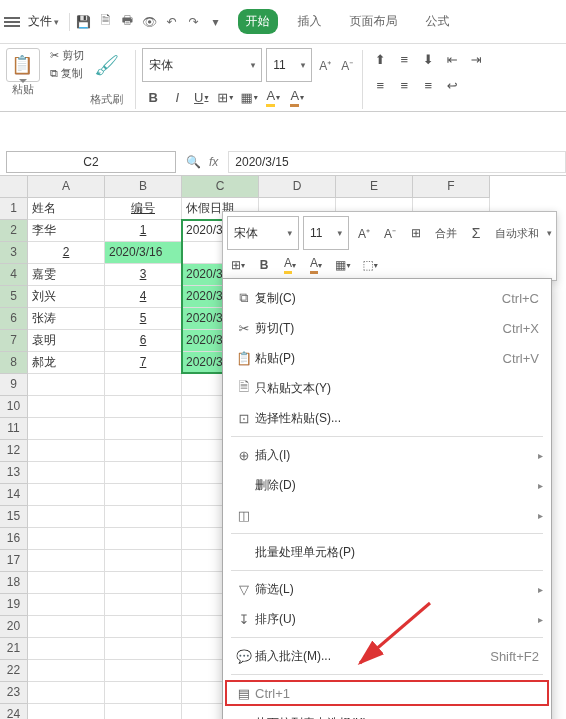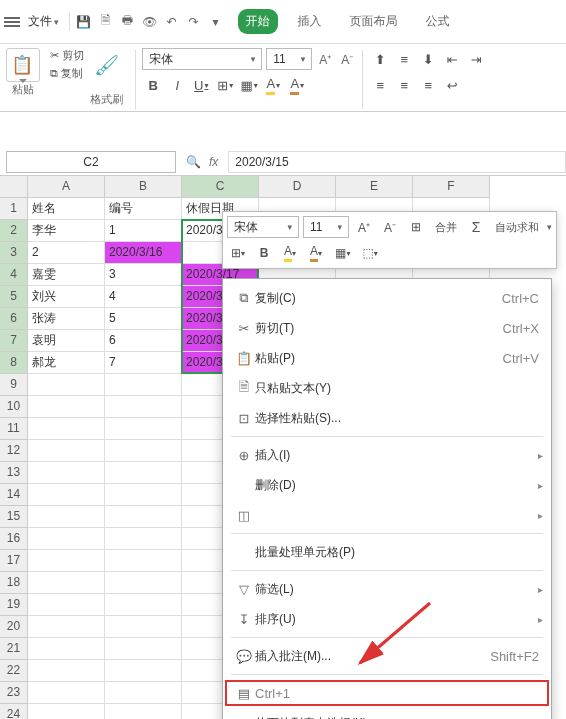--- a/index.html
+++ b/index.html
@@ -23,21 +23,21 @@
 .rgroup { display: flex; flex-direction: column; align-items: center; margin-right: 6px; justify-content: space-between; padding-bottom: 4px; }
 .rgroup .label { font-size: 11px; color: #666; }
 .paste-big { width: 34px; height: 34px; border: 1px solid #ccc; border-radius: 3px; display: flex; align-items: center; justify-content: center; font-size: 18px; color: #5aa; position: relative; }
 .paste-big::after { content: ""; position: absolute; bottom: -6px; left: 50%; transform: translateX(-50%); border: 4px solid transparent; border-top-color: #888; }
 .clip-side { display: flex; flex-direction: column; gap: 3px; font-size: 11px; color: #555; margin-left: 4px; }
 .clip-side > div { display: flex; align-items: center; gap: 3px; }
 .fmt-big { width: 28px; height: 34px; display: flex; align-items: center; justify-content: center; font-size: 20px; color: #4aa; }
 .ribbon .vsep { width: 1px; background: #ddd; margin: 2px 6px; }
 .fontpanel { display: flex; flex-direction: column; gap: 4px; }
 .fontrow1 { display: flex; align-items: center; gap: 4px; }
-.fontsel, .sizesel { border: 1px solid #bbb; height: 22px; display: flex; align-items: center; padding: 0 6px; font-size: 12px; background: #fff; }
+.fontsel, .sizesel { border: 1px solid #bbb; height: 34px; display: flex; align-items: center; padding: 0 6px; font-size: 12px; background: #fff; }
 .fontsel { width: 120px; justify-content: space-between; }
 .sizesel { width: 46px; justify-content: space-between; }
 .caret-sm { font-size: 9px; color: #666; }
 .aplus, .aminus { width: 18px; text-align: center; color: #666; }
 .fontrow2 { display: flex; align-items: center; gap: 2px; }
 .fbtn { width: 22px; height: 22px; display: inline-flex; align-items: center; justify-content: center; border: 1px solid transparent; font-size: 13px; color: #555; }
 .fbtn .dcaret { font-size: 8px; margin-left: 1px; }
 .underbar { border-bottom: 3px solid #c84; padding-bottom: 1px; }
 .underbar.y { border-bottom-color: #fc3; }
 .alignpanel { display: flex; flex-direction: column; gap: 4px; }
@@ -51,22 +51,22 @@
 
 
 .grid { position: relative; }
 .colheads { display: flex; height: 22px; }
 .colheads .corner { width: 28px; border: 1px solid #ccc; background: #eee; border-top: none; border-left: none; }
 .colheads .ch { width: 77px; border: 1px solid #ccc; border-left: none; border-top: none; background: #eee; text-align: center; line-height: 21px; color: #555; }
 .rows { }
 .row { display: flex; height: 22px; }
 .row .rh { width: 28px; border: 1px solid #ccc; border-top: none; border-left: none; background: #eee; text-align: center; line-height: 21px; color: #555; }
 .row .cell { width: 77px; border: 1px solid #ddd; border-top: none; border-left: none; padding: 0 4px; line-height: 21px; white-space: nowrap; overflow: hidden; }
-.row .cell.r { text-align: left; }
-.row .cell.sel { background: #d946ef; }
+.row .cell.r { text-align: center; text-decoration: underline; }
+.row .cell.sel { background: #86efac; }
 .row .cell.selactive { background: #fff; }
 .colheads .ch.selcol { background: #c8e0c8; }
 .row .rh.selrow { background: #c8e0c8; }
 .selborder { position: absolute; border: 2px solid #2e9b4f; pointer-events: none; }
 
 
 .minitool { position: absolute; background: #fff; border: 1px solid #bbb; box-shadow: 0 2px 8px rgba(0,0,0,.2); padding: 4px; display: flex; flex-direction: column; gap: 4px; }
 .minitool .mrow { display: flex; align-items: center; gap: 4px; }
 .mbtn { min-width: 22px; height: 22px; display: inline-flex; align-items: center; justify-content: center; padding: 0 4px; font-size: 12px; color: #555; }
 .mbtn.txt { font-size: 11px; }

